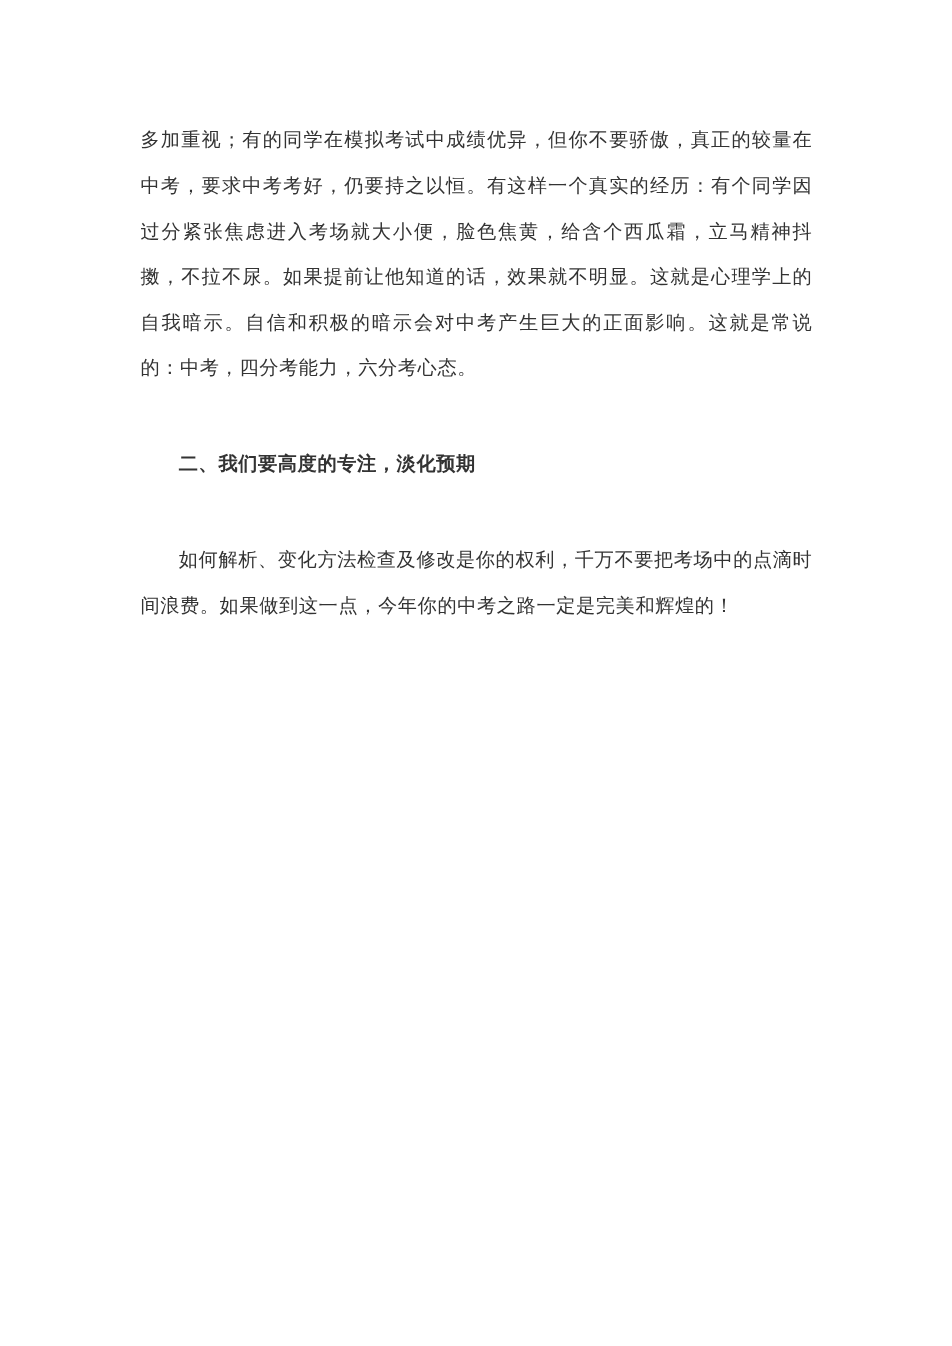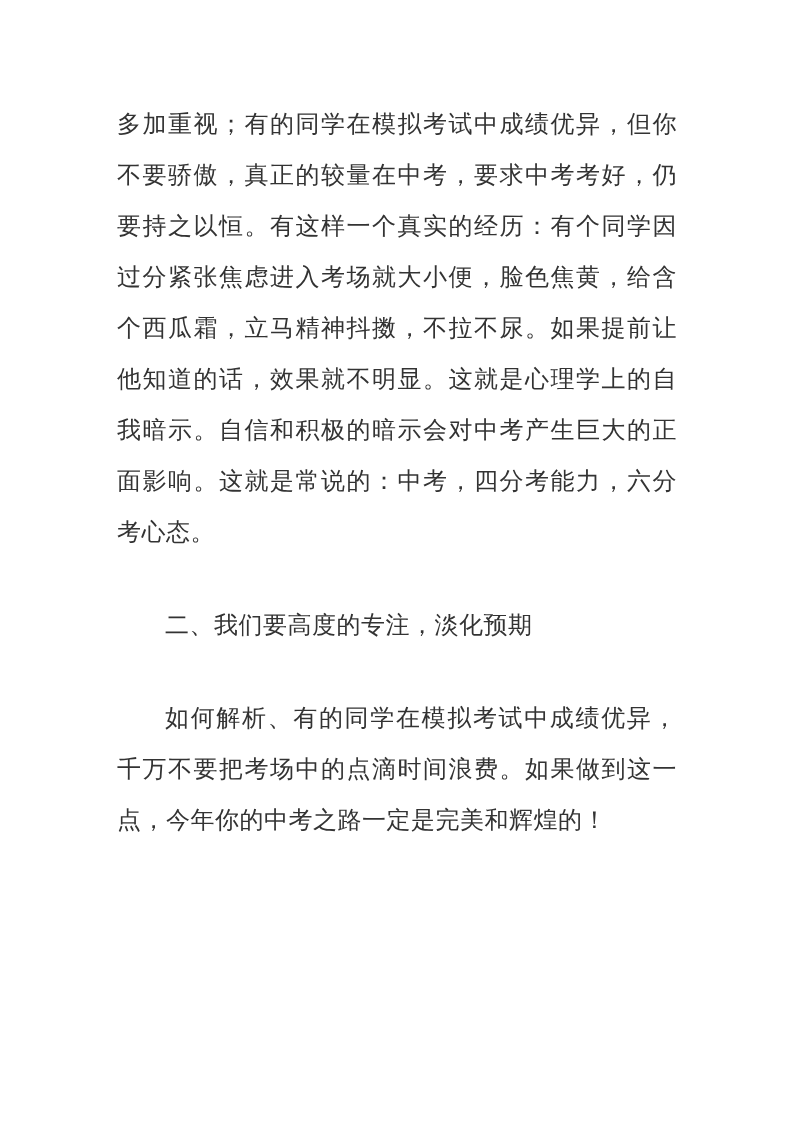--- a/index.html
+++ b/index.html
@@ -15,38 +15,39 @@
   }
   .doc-page {
     box-sizing: border-box;
     width: 793px;
     height: 1122px;
     padding: 99px 116px 40px 117px;
     background: #ffffff;
   }
   .doc-page p {
     margin: 0 0 42px 0;
-    font-size: 24px;
-    line-height: 51px;
+    font-size: 16px;
+    line-height: 38px;
     letter-spacing: 0.5px;
     color: #333333;
     text-align: justify;
     text-align-last: left;
     word-break: break-all;
   }
   .doc-page p.indent {
     text-indent: 2em;
   }
   .doc-page p.heading {
     text-align: left;
+    font-weight: bold;
   }
 </style>
 </head>
 <body>
 
 <div class="doc-page">
   <p class="body-paragraph">多加重视；有的同学在模拟考试中成绩优异，但你不要骄傲，真正的较量在中考，要求中考考好，仍要持之以恒。有这样一个真实的经历：有个同学因过分紧张焦虑进入考场就大小便，脸色焦黄，给含个西瓜霜，立马精神抖擞，不拉不尿。如果提前让他知道的话，效果就不明显。这就是心理学上的自我暗示。自信和积极的暗示会对中考产生巨大的正面影响。这就是常说的：中考，四分考能力，六分考心态。</p>
 
   <p class="heading indent">二、我们要高度的专注，淡化预期</p>
 
 
-  <p class="body-paragraph indent">如何解析、有的同学在模拟考试中成绩优异，千万不要把考场中的点滴时间浪费。如果做到这一点，今年你的中考之路一定是完美和辉煌的！</p>
+  <p class="body-paragraph indent">如何解析、变化方法检查及修改是你的权利，千万不要把考场中的点滴时间浪费。如果做到这一点，今年你的中考之路一定是完美和辉煌的！</p>
 </div>
 
 </body></html>

